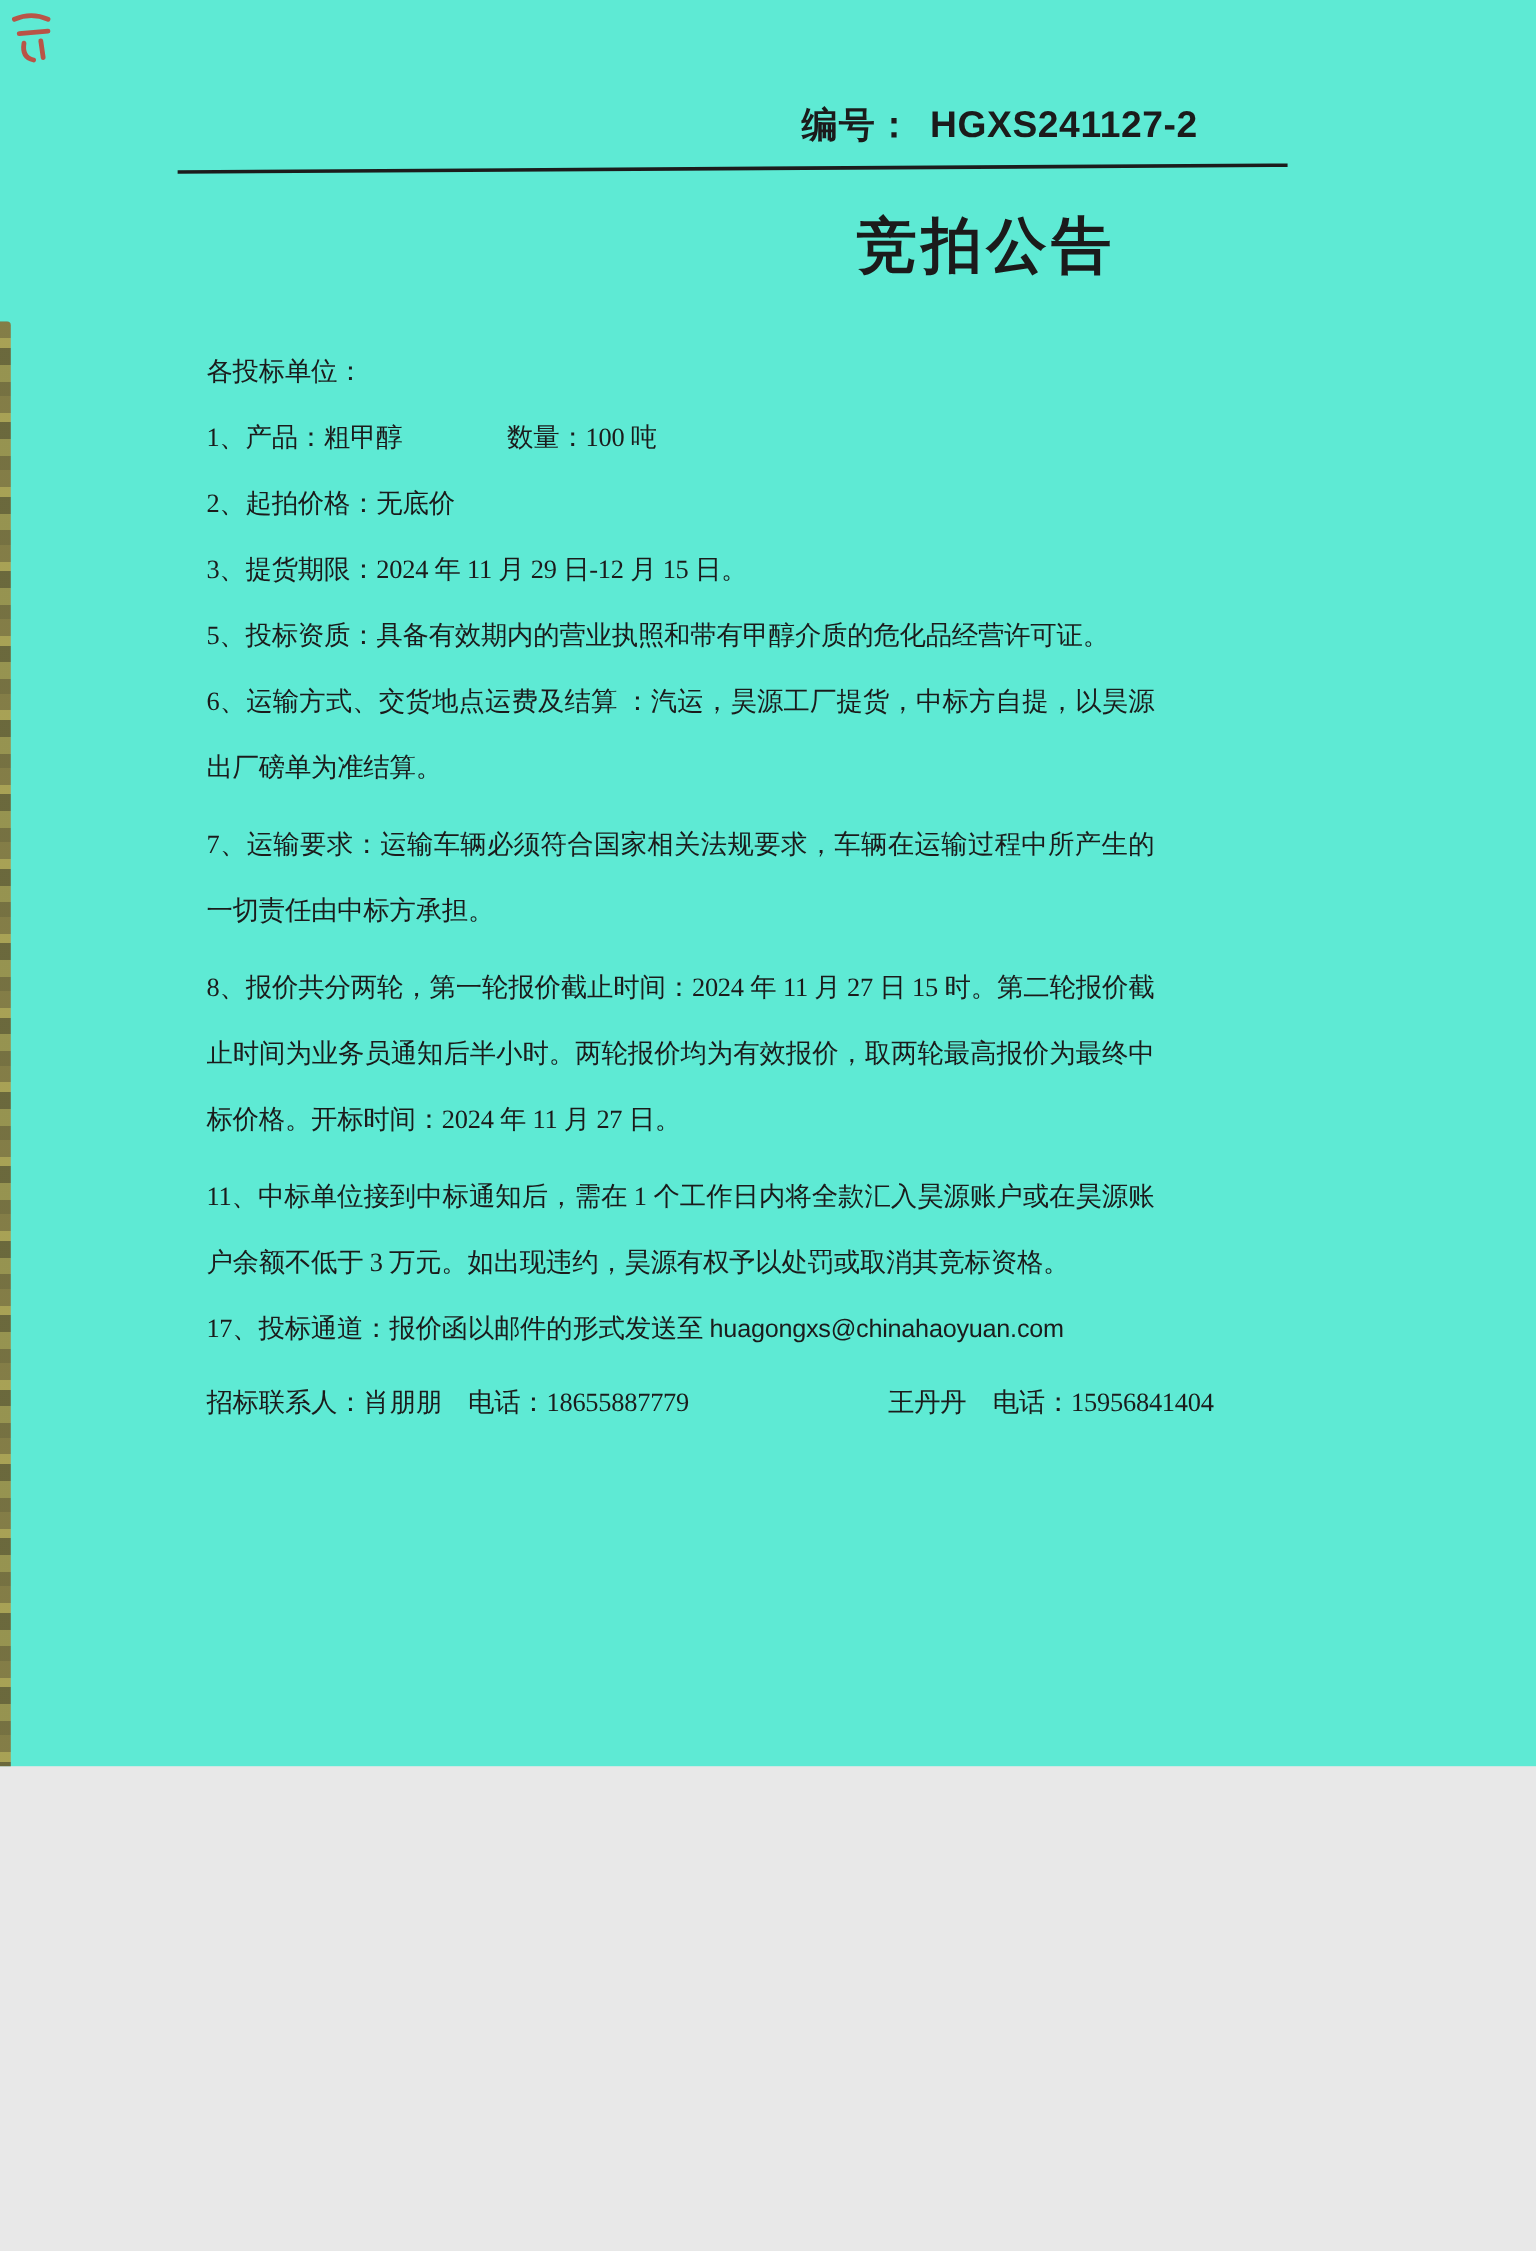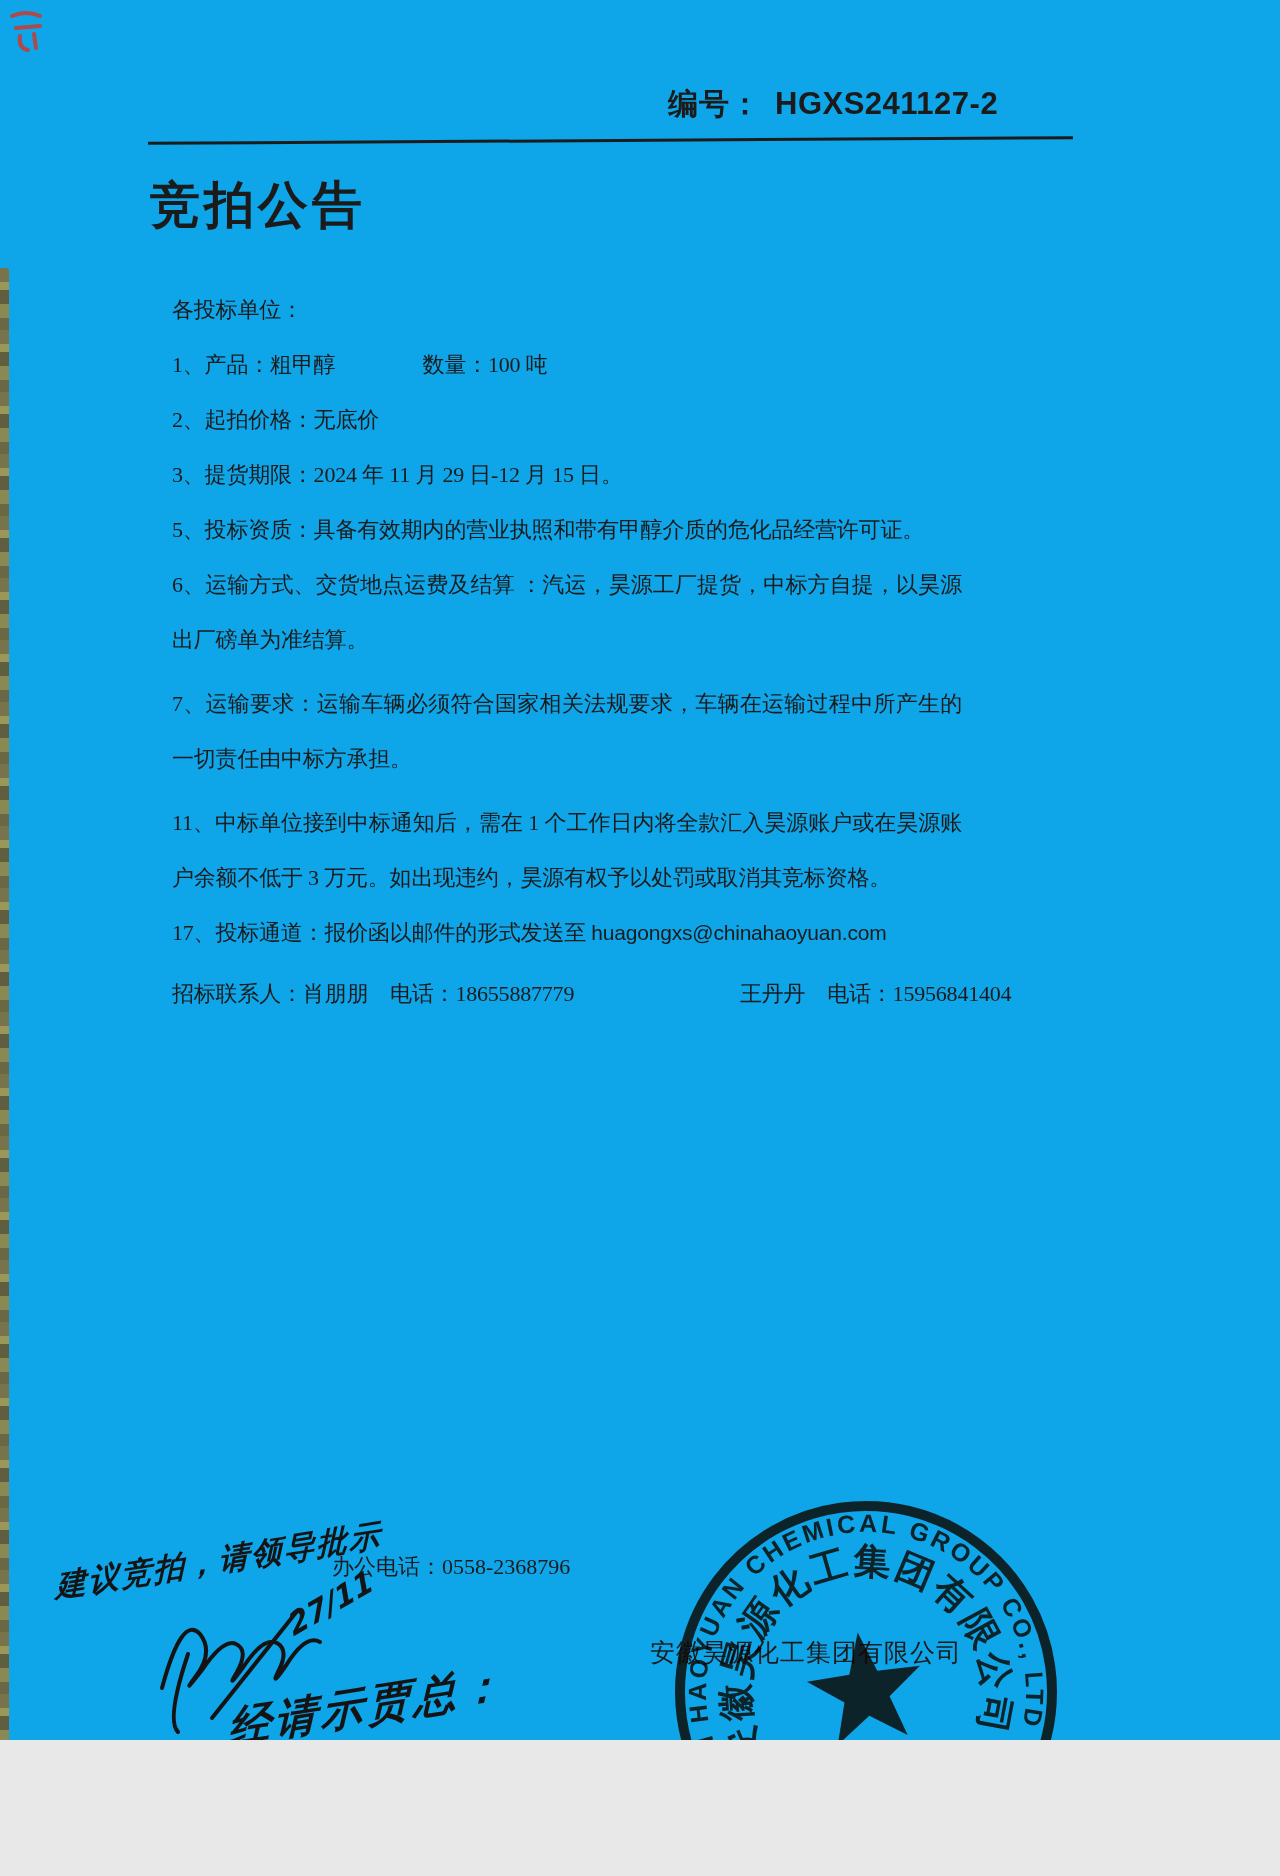--- a/index.html
+++ b/index.html
@@ -1,19 +1,19 @@
 <!DOCTYPE html>
 <html><head>
 <meta charset="utf-8">
 <style>
   html,body{margin:0;padding:0;background:#e8e8e8;}
   #page{
     position:relative;
-    width:1280px;height:1740px;
-    background:#0ea5e9;
+    width:1280px;height:1472px;
+    background:#5eead4;
     overflow:hidden;
     font-family:"Liberation Serif","DejaVu Serif",serif;
     color:#1b1b1b;
   }
   
   #left-binding{
     position:absolute;left:0;top:268px;width:9px;height:1608px;
     background:repeating-linear-gradient(180deg,
       #8a6a2e 0 14px,#b5953f 14px 22px,#6d5222 22px 36px,#a08439 36px 50px,#7a5c28 50px 62px);
     opacity:.85;border-radius:0 3px 3px 0;
@@ -27,21 +27,21 @@
   #doc-number .num{
     font-family:"Liberation Sans","DejaVu Sans",sans-serif;
     font-size:31px;letter-spacing:.5px;padding-left:14px;
   }
   #header-rule{
     position:absolute;left:148px;top:139px;width:925px;height:0;
     border-top:3px solid #1c1c1c;transform:rotate(-.35deg);
   }
   #doc-title{
     position:absolute;left:150px;top:172px;width:780px;
-    text-align:left;font-size:50px;font-weight:bold;letter-spacing:4px;
+    text-align:right;font-size:50px;font-weight:bold;letter-spacing:4px;
   }
   
   #body-text{
     position:absolute;left:172px;top:282px;width:790px;
     font-size:22px;line-height:55px;letter-spacing:-.2px;
   }
   #body-text .para{margin:0;text-align:justify;}
   #body-text .intro{text-indent:44px;}
   #body-text .gap{margin-top:9px;}
   .email{font-family:Liberation Sans, sans-serif;font-size:21px;}
@@ -85,20 +85,21 @@
   <div id="doc-title">竞拍公告</div>
 
   <div id="body-text">
     <p class="para">各投标单位：</p>
     <p class="para">1、产品：粗甲醇　　　　数量：100 吨</p>
     <p class="para">2、起拍价格：无底价</p>
     <p class="para">3、提货期限：2024 年 11 月 29 日-12 月 15 日。</p>
     <p class="para">5、投标资质：具备有效期内的营业执照和带有甲醇介质的危化品经营许可证。</p>
     <p class="para">6、运输方式、交货地点运费及结算 ：汽运，昊源工厂提货，中标方自提，以昊源出厂磅单为准结算。</p>
     <p class="para gap">7、运输要求：运输车辆必须符合国家相关法规要求，车辆在运输过程中所产生的一切责任由中标方承担。</p>
+    <p class="para gap">8、报价共分两轮，第一轮报价截止时间：2024 年 11 月 27 日 15 时。第二轮报价截止时间为业务员通知后半小时。两轮报价均为有效报价，取两轮最高报价为最终中标价格。开标时间：2024 年 11 月 27 日。</p>
     <p class="para gap">11、中标单位接到中标通知后，需在 1 个工作日内将全款汇入昊源账户或在昊源账户余额不低于 3 万元。如出现违约，昊源有权予以处罚或取消其竞标资格。</p>
     <p class="para"><span>17、投标通道：报价函以邮件的形式发送至 </span><span class="email">huagongxs@chinahaoyuan.com</span></p>
     <div id="contact-row">
       <span>招标联系人：肖朋朋　电话：18655887779</span>
       <span id="contact-right">王丹丹　电话：15956841404</span>
     </div>
   </div>
 
   <div id="office-phone">办公电话：0558-2368796</div>
 

